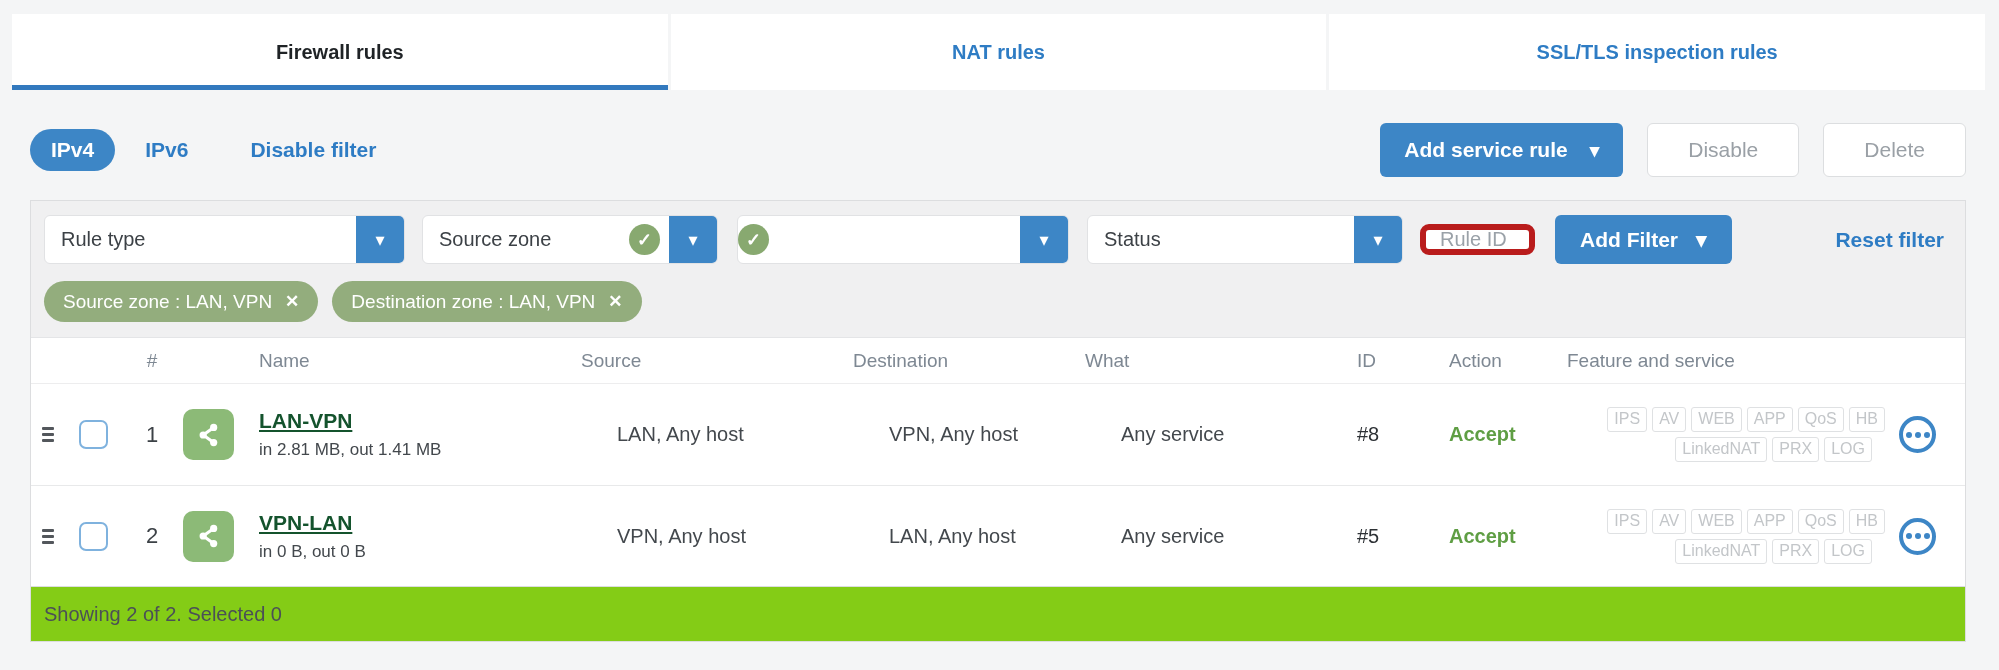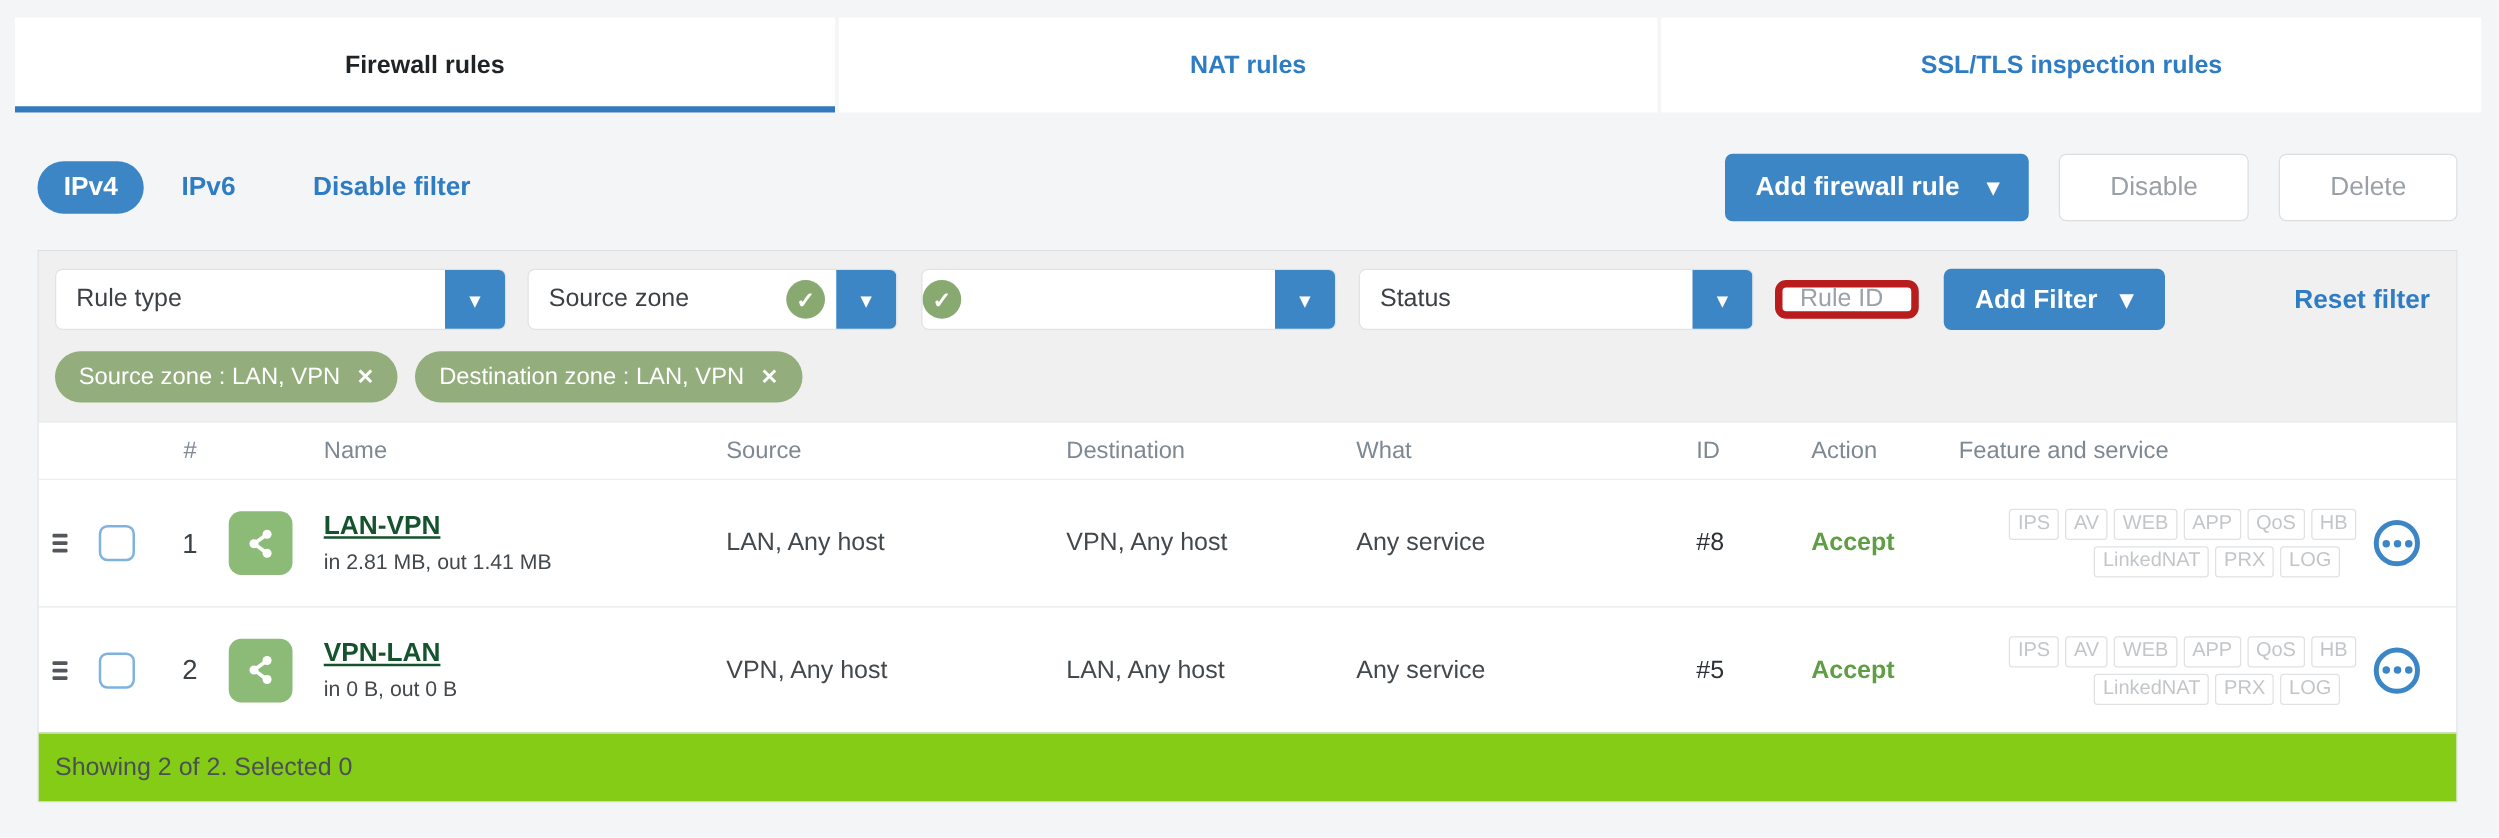--- a/index.html
+++ b/index.html
@@ -79,21 +79,21 @@
   .drag-handle { width:12px; margin:0 auto; display:flex; flex-direction:column; gap:3px; cursor:grab; }
   .drag-handle i { display:block; height:3px; background:#53575c; border-radius:1px; }
   .cb { appearance:none; -webkit-appearance:none; width:29px; height:29px; border:2px solid #7fb2de;
         border-radius:7px; background:#fff; margin:0 0 0 14px; cursor:pointer; }
   .cell-num { text-align:center; font-size:22px; color:#3c4146; }
   .rule-icon { width:51px; height:51px; border-radius:10px; background:#8cba77; display:flex;
                align-items:center; justify-content:center; }
   .cell-name { padding-left:8px; }
   .rule-name { font-size:21px; font-weight:bold; color:#14532d; text-decoration:underline; cursor:pointer; display:inline-block; }
   .rule-traffic { font-size:17px; color:#43484d; margin-top:7px; }
-  .cell-text { font-size:20px; color:#43484d; padding-left:8px; }
+  .cell-text { font-size:20px; color:#43484d; padding-left:8px;margin-left:36px; }
   .cell-id { font-size:20px; color:#2d3135; padding-left:8px; }
   .cell-action { font-size:20px; font-weight:bold; color:#5f9e44; padding-left:8px; }
   .cell-features { display:flex; flex-direction:column; align-items:flex-end; gap:5px; padding-right:4px;justify-content:center; }
   .badge-line { display:flex; gap:5px; }
   .badge-line.second { margin-right:13px; }
   .badge { border:1px solid #dfe1e3; color:#c3c6c9; font-size:16px; line-height:1;
            padding:3px 6px 4px; border-radius:3px; background:#fff; white-space:nowrap; }
   .menu-btn { width:37px; height:37px; border:4px solid #3d86c6; border-radius:50%; display:flex;
               align-items:center; justify-content:center; gap:3px; cursor:pointer; margin-left:10px; background:#fff; }
   .menu-btn i { width:6px; height:6px; border-radius:50%; background:#3d86c6; display:block; }
@@ -109,21 +109,21 @@
   <div class="tab">NAT rules</div>
   <div class="tab">SSL/TLS inspection rules</div>
 </div>
 
 <div class="controls">
   <span class="pill-ipv4">IPv4</span>
   <span class="link-ipv6">IPv6</span>
   <span class="link-disable-filter">Disable filter</span>
   <span class="spacer"></span>
   <button class="btn-primary">
-    <span>Add firewall rule</span>
+    <span>Add service rule</span>
     <span class="chev">▾</span>
   </button>
   <button class="btn-secondary">Disable</button>
   <button class="btn-secondary">Delete</button>
 </div>
 
 <div class="panel">
 
   <div class="filter-area">
     <div class="filter-row">

